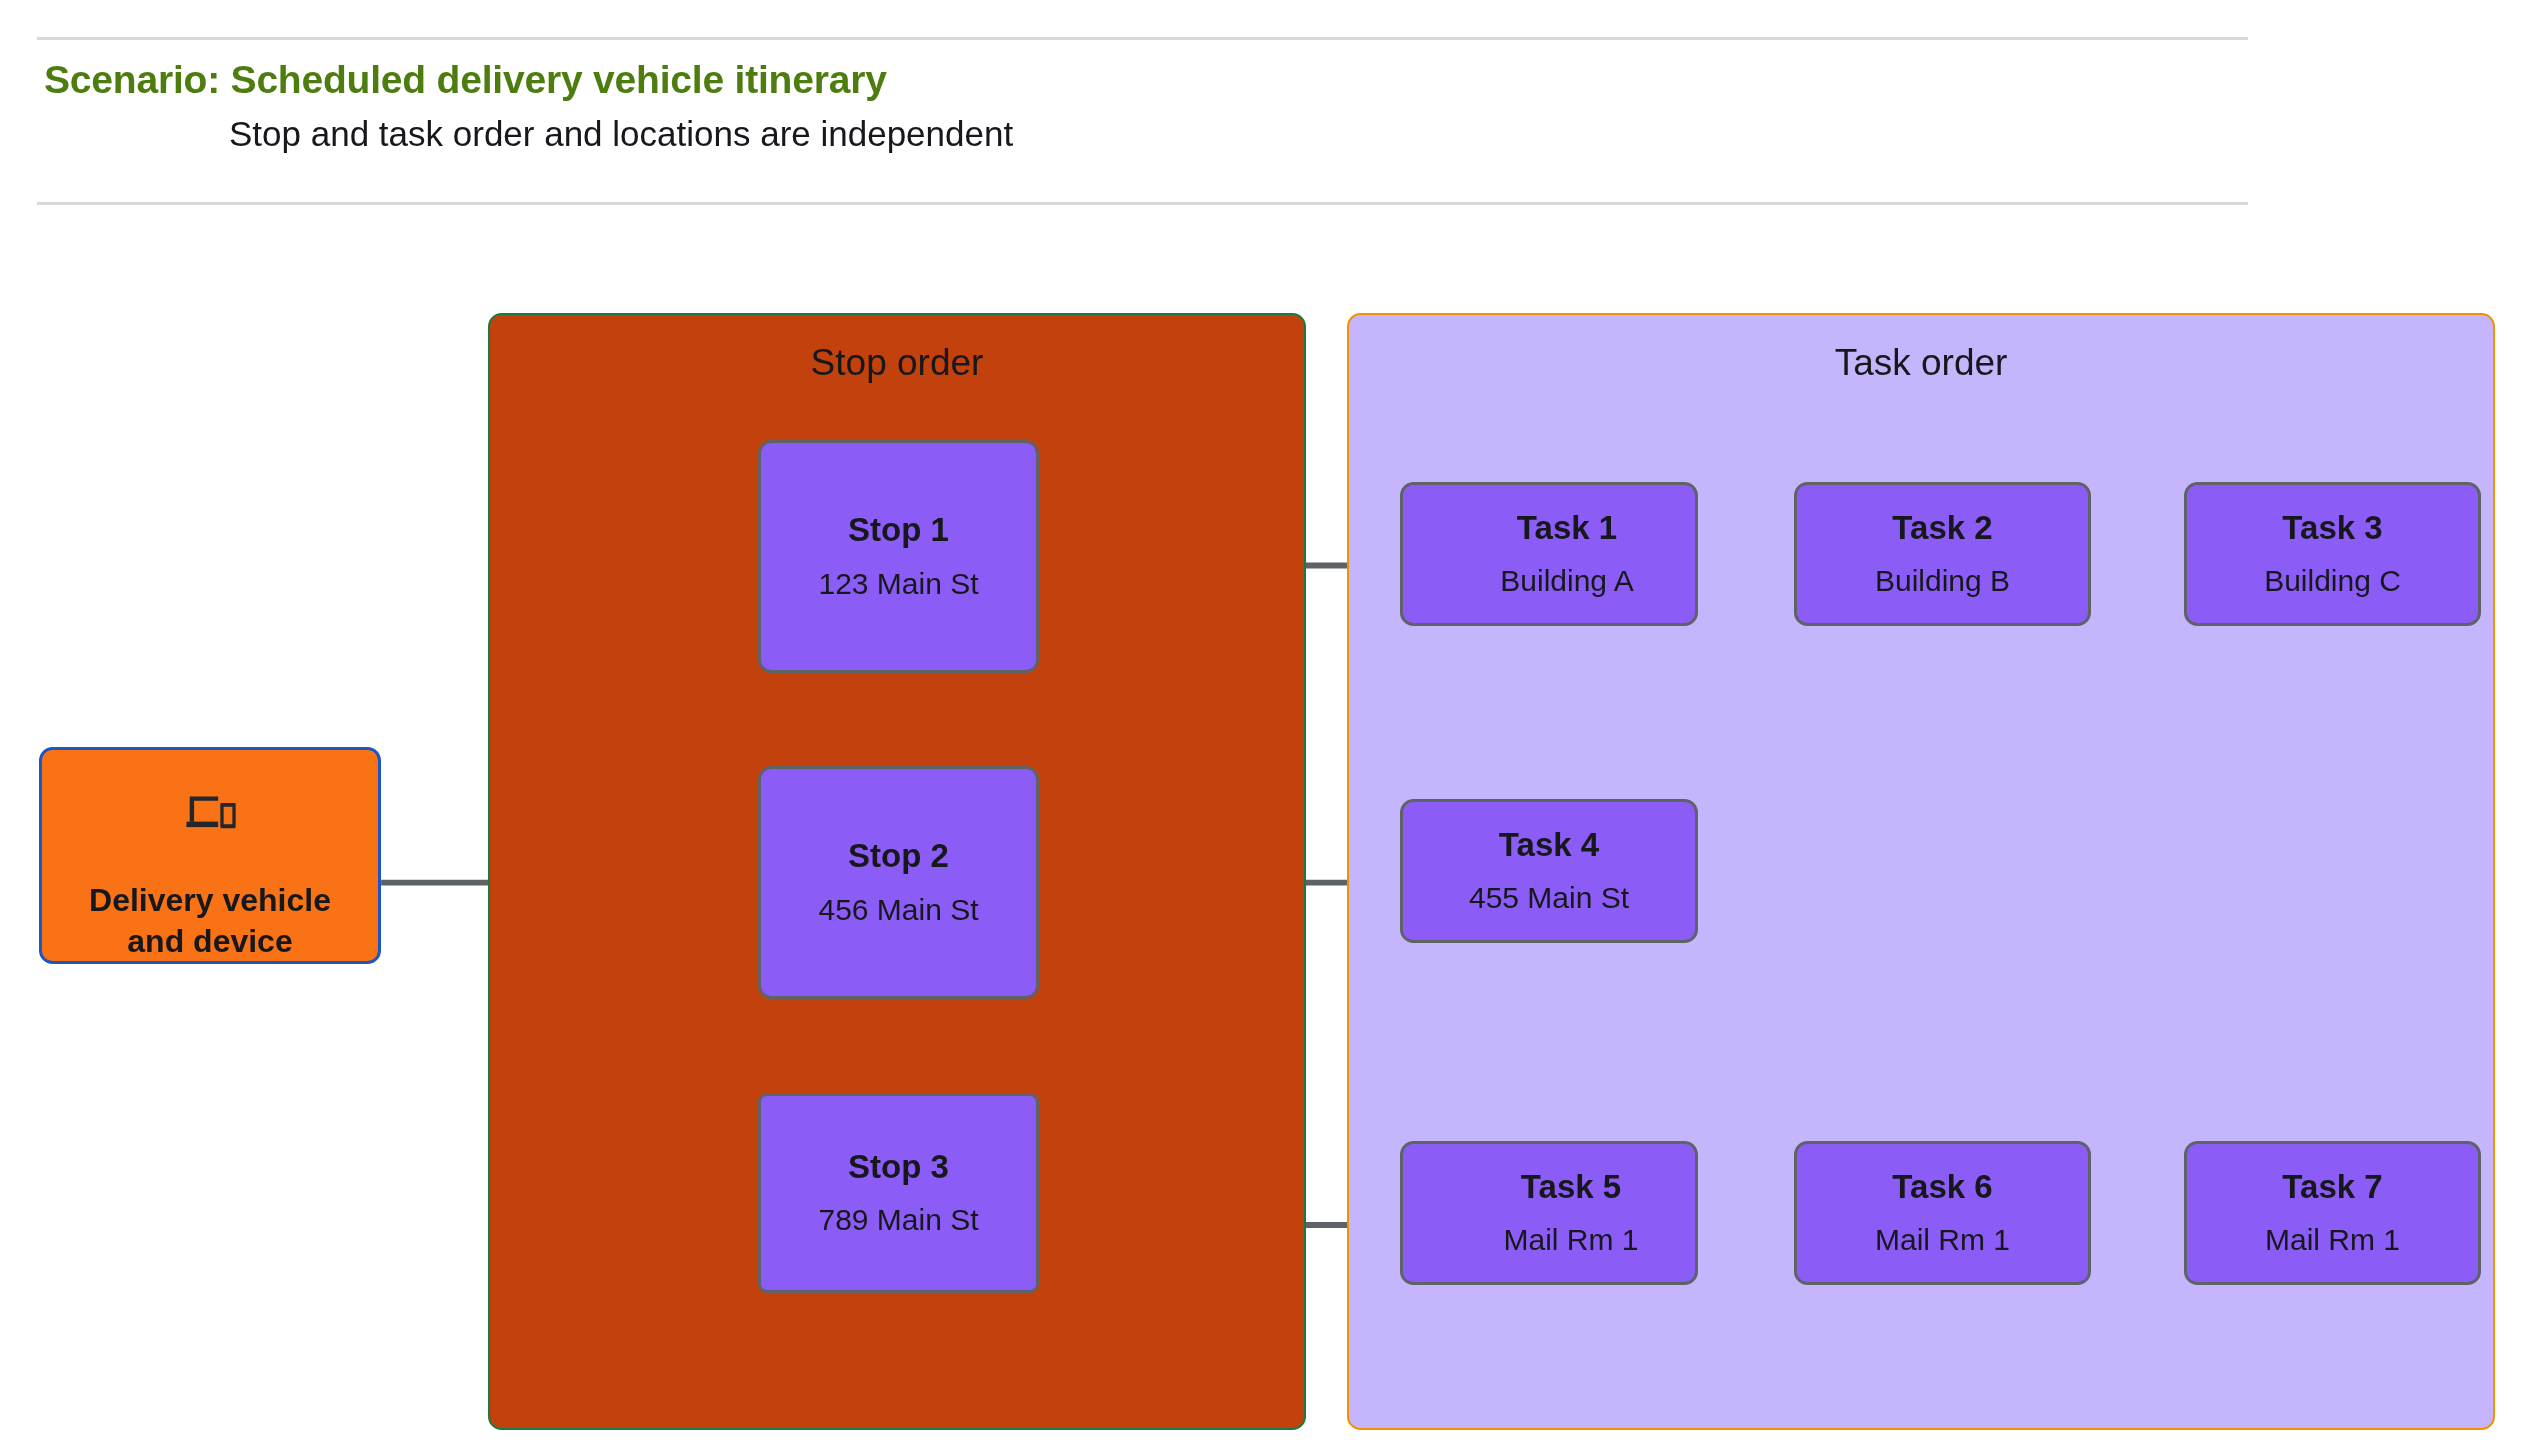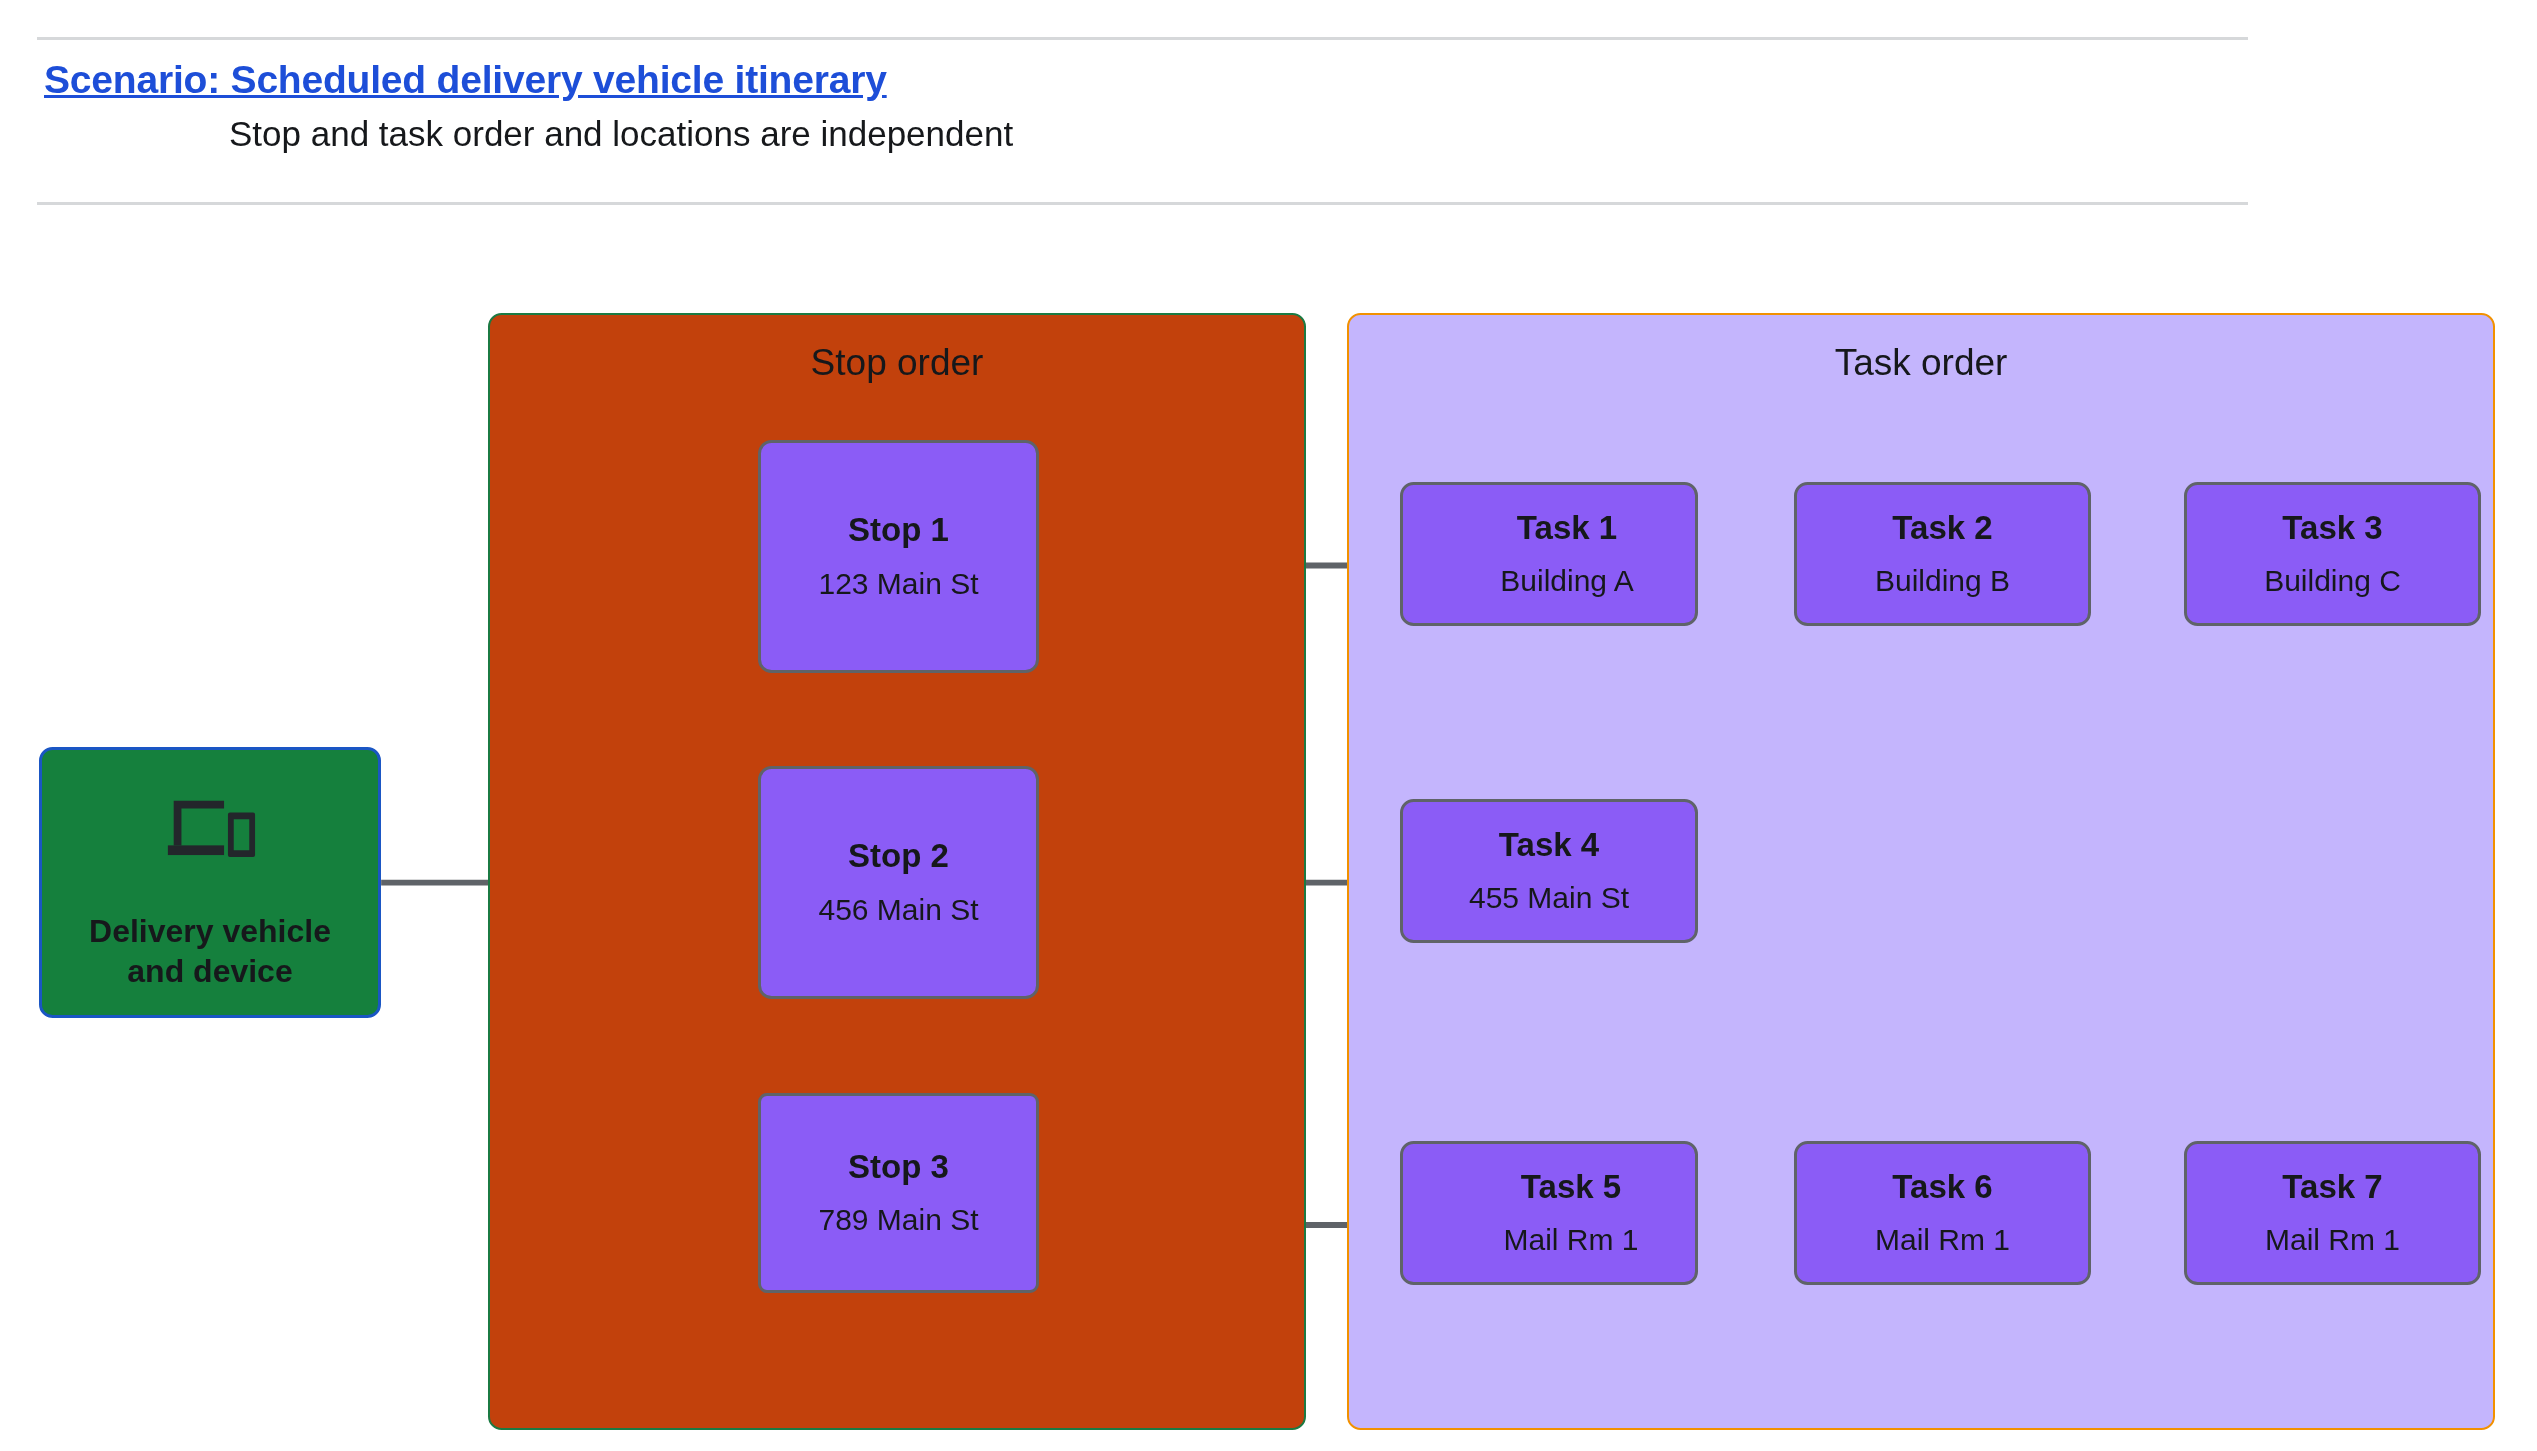--- a/index.html
+++ b/index.html
@@ -27,23 +27,22 @@
   .header-rule.top    { top: 37px; }
   .header-rule.bottom { top: 202px; }
 
   .scenario-title {
     position: absolute;
     left: 44px;
     top: 58px;
     font-size: 39px;
     font-weight: bold;
     letter-spacing: -0.2px;
-    color: #1d4ed8;
+    color: #4d7c0f;
     white-space: nowrap;
-    text-decoration: underline;
   }
   .scenario-subtitle {
     position: absolute;
     left: 229px;
     top: 114px;
     font-size: 35px;
     font-weight: normal;
     color: #16181b;
     white-space: nowrap;
   }
@@ -118,23 +117,23 @@
     line-height: 1.2;
     margin-top: 17px;
   }
 
   
   .vehicle-box {
     position: absolute;
     left: 39px;
     top: 747px;
     width: 342px;
-    height: 271px;
+    height: 217px;
     box-sizing: border-box;
-    background: #15803d;
+    background: #f97316;
     border: 3.9px solid #1a56c4;
     border-radius: 13.6px;
     display: flex;
     flex-direction: column;
     align-items: center;
     justify-content: flex-start;
   }
   .vehicle-icon {
     margin-top: 41px;
     width: 93px;

